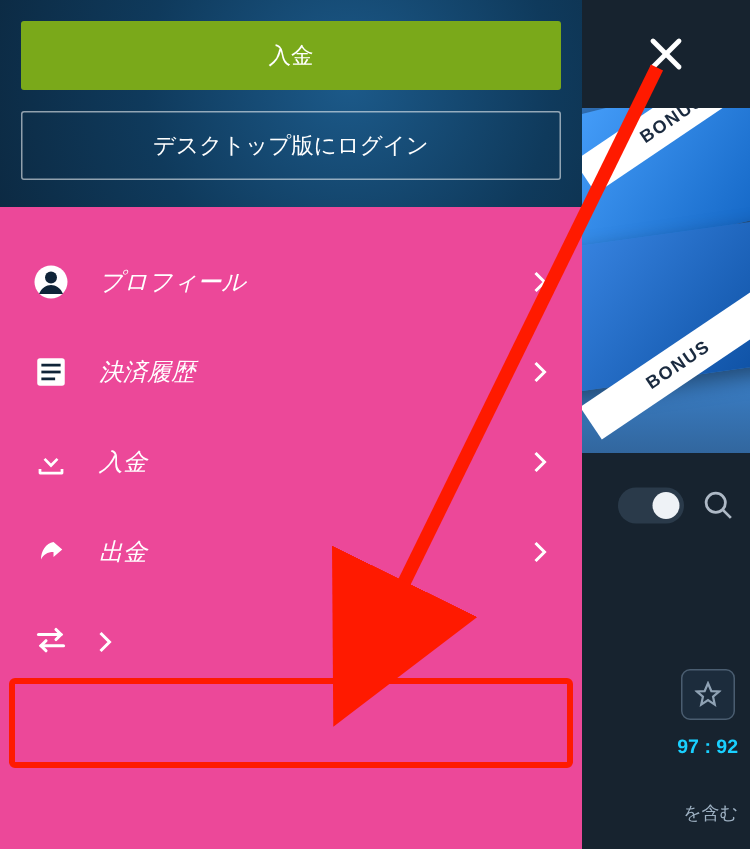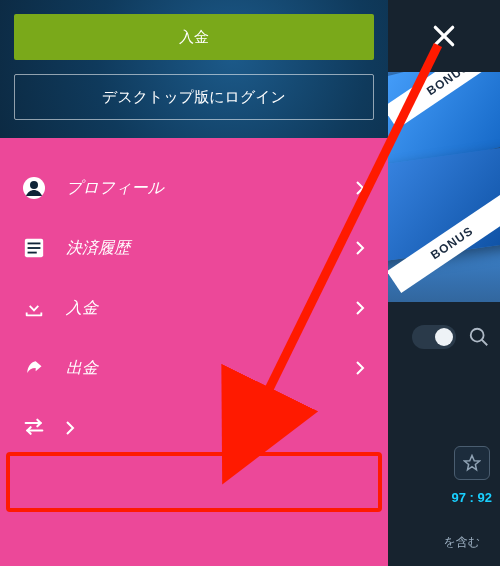--- a/index.html
+++ b/index.html
@@ -20,21 +20,21 @@
   }
   .bg-card1 { position:absolute; left:-18px; top:62px; width:160px; height:96px; border-radius:10px; background: linear-gradient(135deg,#4aa3ff,#0d5fbe); transform: rotate(-14deg); box-shadow: 0 6px 14px rgba(0,0,0,.4); }
   .bg-card2 { position:absolute; left:-22px; top:156px; width:160px; height:96px; border-radius:10px; background: linear-gradient(135deg,#3b88e6,#0a4c9e); transform: rotate(-8deg); box-shadow: 0 6px 14px rgba(0,0,0,.4); }
   .bg-dark  { position:absolute; left:0; top:302px; width:112px; height:264px; background:#17232f; }
   .bg-dark .row { position:absolute; left:0; right:0; height:42px; display:flex; align-items:center; justify-content:flex-end; gap:12px; padding-right:10px; }
   .pill-toggle { width:44px; height:24px; border-radius:12px; background:#2a3a4a; position:relative; }
   .pill-toggle::after { content:""; position:absolute; right:3px; top:3px; width:18px; height:18px; border-radius:50%; background:#eef2f6; }
   .search-ic { width:22px; height:22px; }
   .star-box { width:36px; height:34px; border:1px solid #4a5d70; border-radius:6px; background:#1c2c3c; display:flex; align-items:center; justify-content:center; }
   .score { color:#19d0ff; font-size:13px; font-weight:600; }
-  .hint  { color:#9db0c2; font-size:12px; text-align:right; padding-right:20px; }
+  .hint  { color:#9db0c2; font-size:12px; text-align:right; padding-right:8px; }
 
   
   .drawer { position:absolute; left:0; top:0; width:388px; height:566px; background:#ec4899; }
   .hero {
     position:relative; width:388px; height:138px; padding:14px 14px 12px;
     background: radial-gradient(circle at 60% 40%, #1c5a8a 0%, #0f3a5c 55%, #0c2a43 100%);
   }
   .btn { display:flex; align-items:center; justify-content:center; width:100%; height:46px; border-radius:2px; font-size:15px; color:#fff; cursor:pointer; }
   .btn-primary { background:#7aa91a; margin-bottom:14px; }
   .btn-outline { background:transparent; border:1px solid rgba(255,255,255,.55); }

